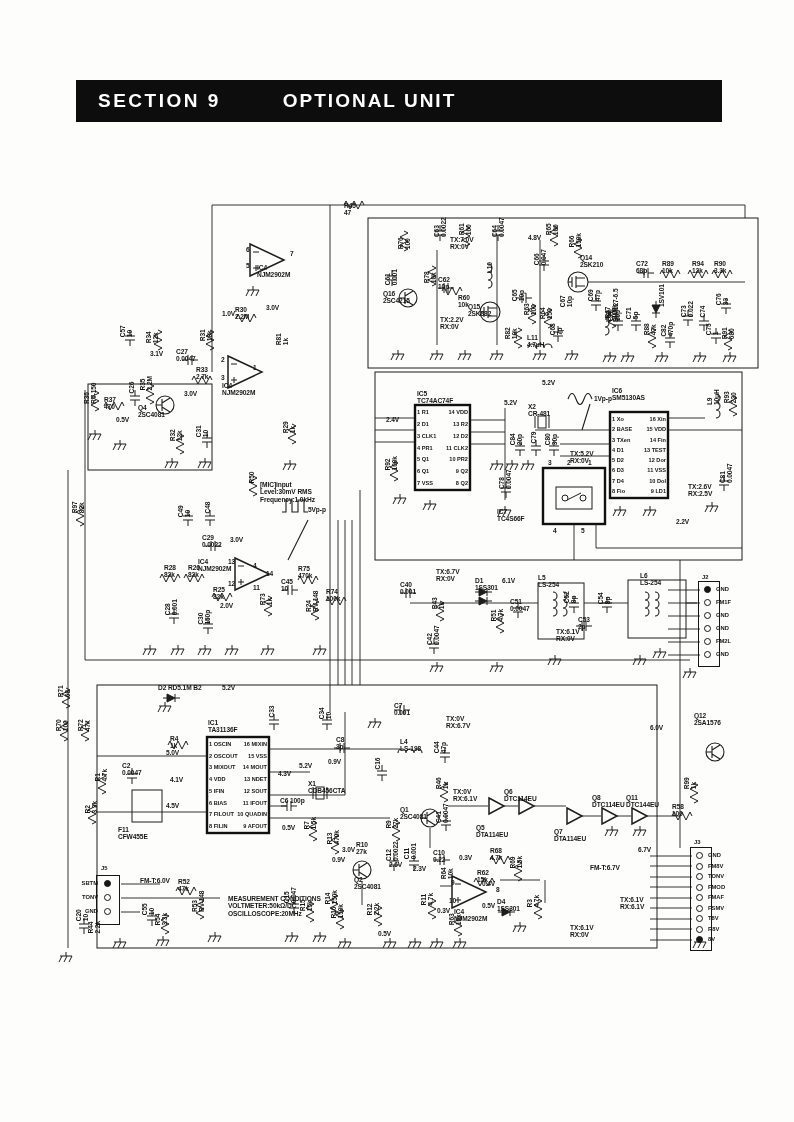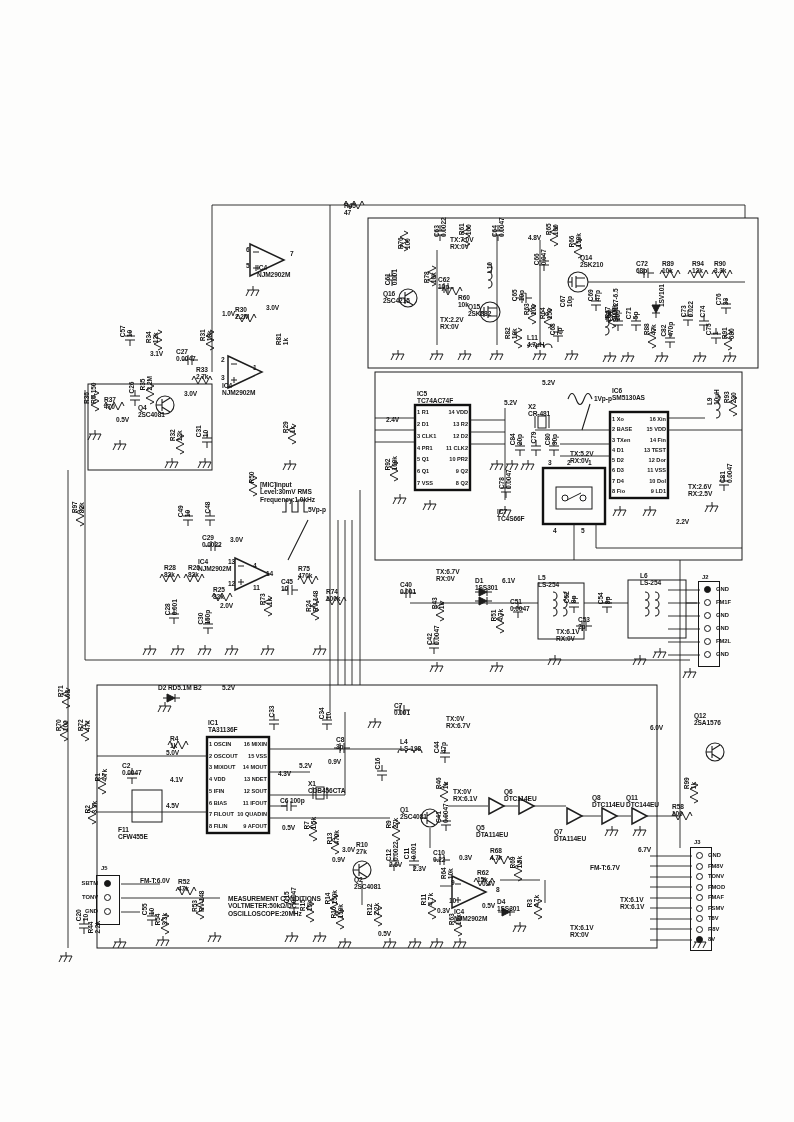--- a/index.html
+++ b/index.html
@@ -17,20 +17,24 @@
   .cbox{position:absolute;border:1.6px solid #161616;background:transparent}
   .cpin{position:absolute;width:7px;height:7px;border:1.3px solid #161616;border-radius:50%;background:#fff;box-sizing:border-box}
   .cpin.f{background:#161616;border-color:#161616}
   .clab{position:absolute;font-size:5.8px;font-weight:700;color:#161616;white-space:nowrap;line-height:1}
 </style>
 </head>
 <body>
 
 <div class="page">
 
+  <div class="header">
+    <span class="sec">SECTION 9</span>
+    <span class="ttl">OPTIONAL UNIT</span>
+  </div>
 
   <svg class="wires" width="794" height="1122" viewBox="0 0 794 1122">
     <defs>
       <g id="gnd" stroke="#1d1d1d" stroke-width="1" fill="none">
         <path d="M0 0 V4 M-6 4 H6 M-4 4 l-3 6 M1 4 l-3 6 M6 4 l-3 6"></path>
       </g>
       <path id="res" d="M-12 0 l2 -4 4 8 4 -8 4 8 4 -8 2 4" stroke="#1d1d1d" fill="none" stroke-width="1"></path>
       <g id="cap" stroke="#1d1d1d" stroke-width="1" fill="none">
         <path d="M-8 0 H-2 M8 0 H2 M-2 -5 V5 M2 -5 V5"></path>
       </g>

